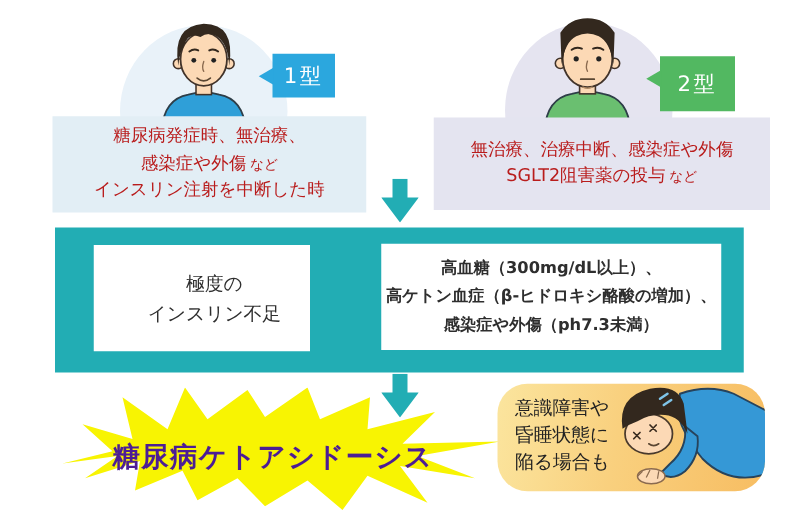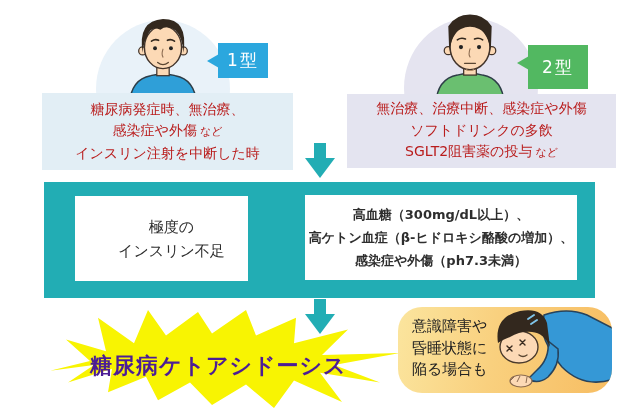--- a/index.html
+++ b/index.html
@@ -92,21 +92,20 @@
     <circle cx="60" cy="41" r="2.3" fill="#222222"></circle>
     <path d="M50,43 q-2,6 0,9" fill="none" stroke="#8a6a4f" stroke-width="1.2" stroke-linecap="round"></path>
     <path d="M44,59 h12" fill="none" stroke="#5a4632" stroke-width="1.5" stroke-linecap="round"></path>
     <path d="M46,66 q4,2 8,0" fill="none" stroke="#b08a64" stroke-width="1.2" stroke-linecap="round"></path>
   </svg>
   <div class="abs bubble bubble2">
     <span>2型</span>
   </div>
   <div class="abs cause-box cb2">
     <div>無治療、治療中断、感染症や外傷</div>
-    <div>ソフトドリンクの多飲</div>
     <div>
       <span>SGLT2阻害薬の投与</span><span class="suffix">など</span>
     </div>
   </div>
 
   <svg class="abs arrow1" width="30" height="35" viewBox="0 0 30 35">
     <path d="M9,0 h12 v15 h9 L15,35 0,15 h9 Z" fill="#22adb4"></path>
   </svg>
 
   <div class="abs band">

